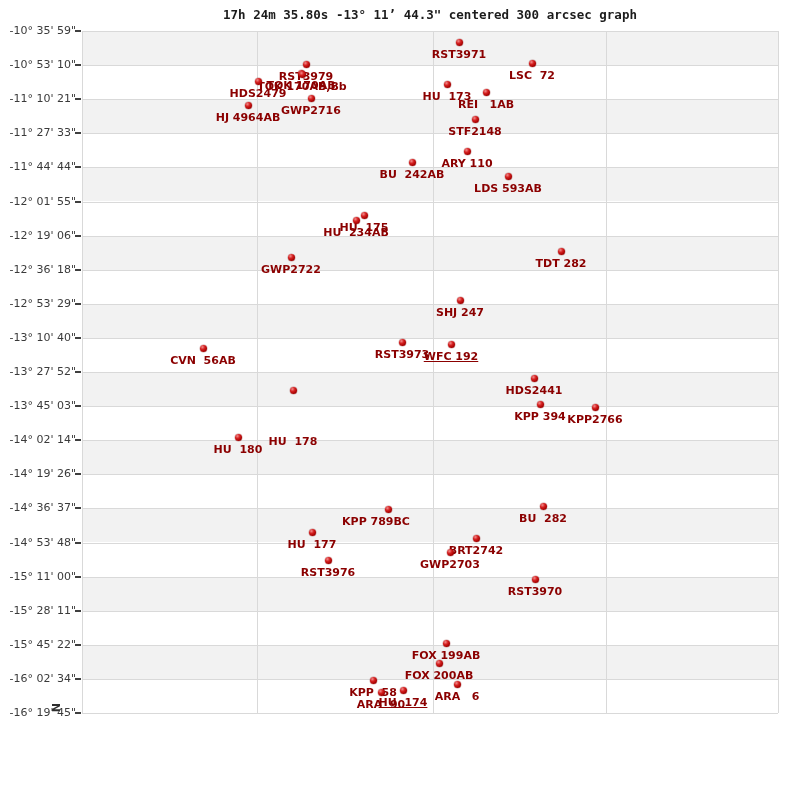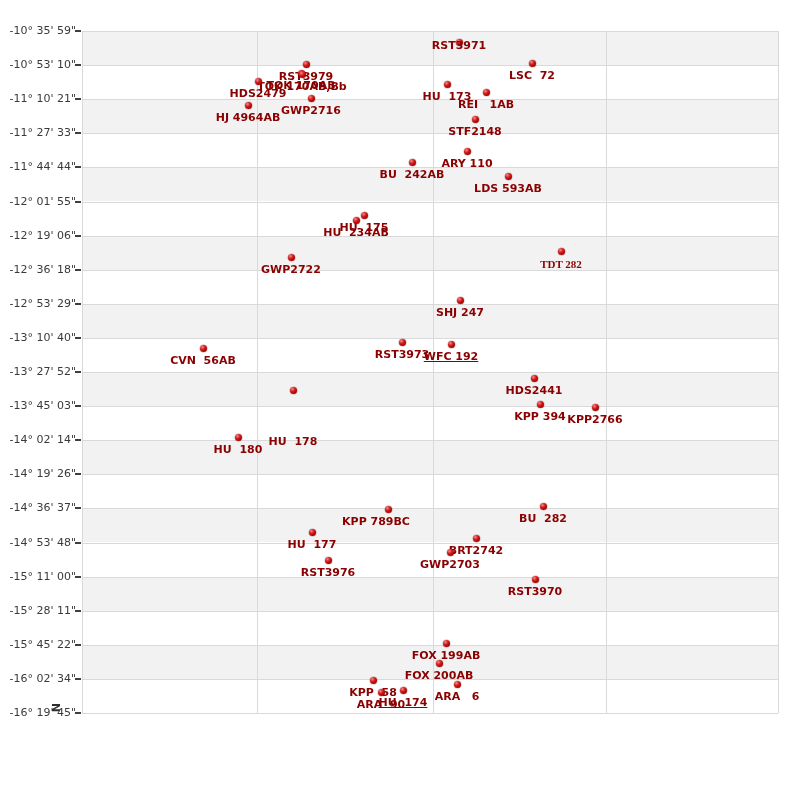--- a/index.html
+++ b/index.html
@@ -20,20 +20,21 @@
        box-shadow:0 0 0 0.5px rgba(120,0,0,.35);}
   .ptlbl{position:absolute;transform:translateX(-50%);font-size:11px;font-weight:bold;
          color:#8b0000;white-space:pre;line-height:12px;}
   .north{position:absolute;font-size:11px;font-weight:bold;color:#2e2e2e;
          transform:rotate(90deg);}
 </style>
 </head>
 <body>
 
 <div id="canvas">
+  <div class="title">17h 24m 35.80s -13° 11’ 44.3" centered 300 arcsec graph</div>
   <div class="plot" id="plot" style="left: 82px; top: 31px; width: 696px; height: 682px;">
       <div class="band" style="top: 0px; height: 34.1px; background: rgb(242, 242, 242);"></div>
       <div class="band" style="top: 34.1px; height: 34.1px; background: rgb(255, 255, 255);"></div>
       <div class="band" style="top: 68.2px; height: 34.1px; background: rgb(242, 242, 242);"></div>
       <div class="band" style="top: 102.3px; height: 34.1px; background: rgb(255, 255, 255);"></div>
       <div class="band" style="top: 136.4px; height: 34.1px; background: rgb(242, 242, 242);"></div>
       <div class="band" style="top: 170.5px; height: 34.1px; background: rgb(255, 255, 255);"></div>
       <div class="band" style="top: 204.6px; height: 34.1px; background: rgb(242, 242, 242);"></div>
       <div class="band" style="top: 238.7px; height: 34.1px; background: rgb(255, 255, 255);"></div>
       <div class="band" style="top: 272.8px; height: 34.1px; background: rgb(242, 242, 242);"></div>
@@ -112,21 +113,21 @@
     <div class="tickmark" style="left: 75px; top: 575.6px;"></div>
     <div class="ticklbl" style="top: 604.7px; color: rgb(58, 58, 58);">-15° 28' 11"</div>
     <div class="tickmark" style="left: 75px; top: 609.7px;"></div>
     <div class="ticklbl" style="top: 638.8px; color: rgb(58, 58, 58);">-15° 45' 22"</div>
     <div class="tickmark" style="left: 75px; top: 643.8px;"></div>
     <div class="ticklbl" style="top: 672.9px; color: rgb(58, 58, 58);">-16° 02' 34"</div>
     <div class="tickmark" style="left: 75px; top: 677.9px;"></div>
     <div class="ticklbl" style="top: 707px; color: rgb(58, 58, 58);">-16° 19' 45"</div>
     <div class="tickmark" style="left: 75px; top: 712px;"></div>
     <div class="dot" title="RST3971" style="left: 455.5px; top: 38.5px;"></div>
-    <div class="ptlbl" style="left: 459px; top: 40px; color: rgb(139, 0, 0); text-align: right;">RST3971</div>
+    <div class="ptlbl" style="left: 459px; top: 49px; color: rgb(139, 0, 0); text-align: right;">RST3971</div>
     <div class="dot" title="LSC 72" style="left: 528.5px; top: 59.5px;"></div>
     <div class="ptlbl" style="left: 532px; top: 70px; color: rgb(139, 0, 0);">LSC  72</div>
     <div class="dot" title="RST3979" style="left: 302.5px; top: 60.5px;"></div>
     <div class="ptlbl" style="left: 306px; top: 71px; color: rgb(139, 0, 0);">RST3979</div>
     <div class="dot" title="TOK 170AB" style="left: 297.5px; top: 69.5px;"></div>
     <div class="ptlbl" style="left: 301px; top: 80px; color: rgb(139, 0, 0);">TOK 170AB</div>
     <div class="dot" title="TOK 170AB,Bb" style="left: 298.5px; top: 70.5px;"></div>
     <div class="ptlbl" style="left: 302px; top: 81px; color: rgb(139, 0, 0);">TOK 170AB,Bb</div>
     <div class="dot" title="HDS2479" style="left: 254.5px; top: 77.5px;"></div>
     <div class="ptlbl" style="left: 258px; top: 88px; color: rgb(139, 0, 0);">HDS2479</div>
@@ -144,21 +145,21 @@
     <div class="ptlbl" style="left: 467px; top: 158px; color: rgb(139, 0, 0);">ARY 110</div>
     <div class="dot" title="BU 242AB" style="left: 408.5px; top: 158.5px;"></div>
     <div class="ptlbl" style="left: 412px; top: 169px; color: rgb(139, 0, 0);">BU  242AB</div>
     <div class="dot" title="LDS 593AB" style="left: 504.5px; top: 172.5px;"></div>
     <div class="ptlbl" style="left: 508px; top: 183px; color: rgb(139, 0, 0);">LDS 593AB</div>
     <div class="dot" title="HU 175" style="left: 360.5px; top: 211.5px;"></div>
     <div class="ptlbl" style="left: 364px; top: 222px; color: rgb(139, 0, 0);">HU  175</div>
     <div class="dot" title="HU 234AB" style="left: 352.5px; top: 216.5px;"></div>
     <div class="ptlbl" style="left: 356px; top: 227px; color: rgb(139, 0, 0);">HU  234AB</div>
     <div class="dot" title="TDT 282" style="left: 557.5px; top: 247.5px;"></div>
-    <div class="ptlbl" style="left: 561px; top: 258px; color: rgb(139, 0, 0); font-family: Liberation Serif, serif;">TDT 282</div>
+    <div class="ptlbl" style="left: 561px; top: 258px; color: rgb(139, 0, 0);">TDT 282</div>
     <div class="dot" title="GWP2722" style="left: 287.5px; top: 253.5px;"></div>
     <div class="ptlbl" style="left: 291px; top: 264px; color: rgb(139, 0, 0);">GWP2722</div>
     <div class="dot" title="SHJ 247" style="left: 456.5px; top: 296.5px;"></div>
     <div class="ptlbl" style="left: 460px; top: 307px; color: rgb(139, 0, 0);">SHJ 247</div>
     <div class="dot" title="RST3973" style="left: 398.5px; top: 338.5px;"></div>
     <div class="ptlbl" style="left: 402px; top: 349px; color: rgb(139, 0, 0);">RST3973</div>
     <div class="dot" title="WFC 192" style="left: 447.5px; top: 340.5px;"></div>
     <div class="ptlbl" style="left: 451px; top: 351px; color: rgb(139, 0, 0); text-decoration: underline;">WFC 192</div>
     <div class="dot" title="CVN 56AB" style="left: 199.5px; top: 344.5px;"></div>
     <div class="ptlbl" style="left: 203px; top: 355px; color: rgb(139, 0, 0);">CVN  56AB</div>

